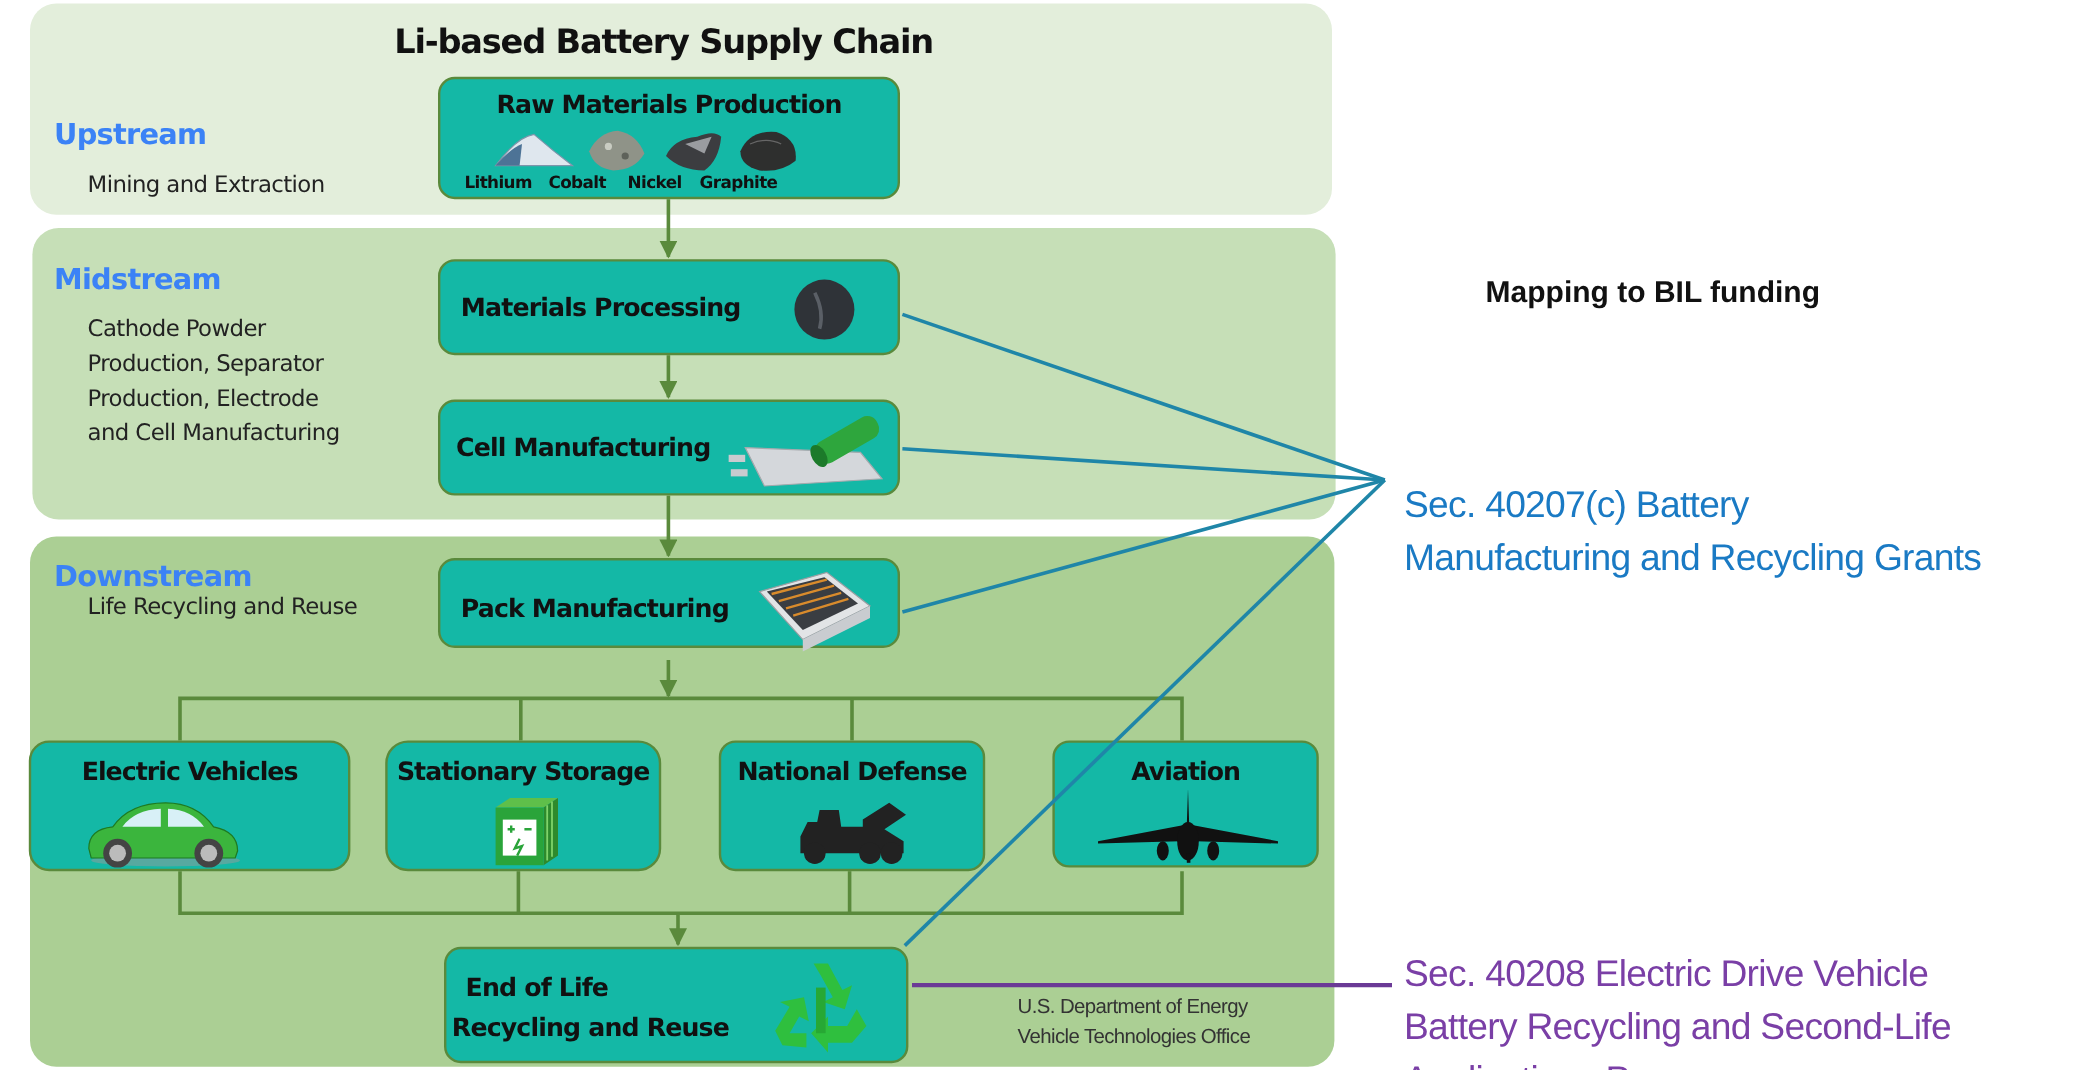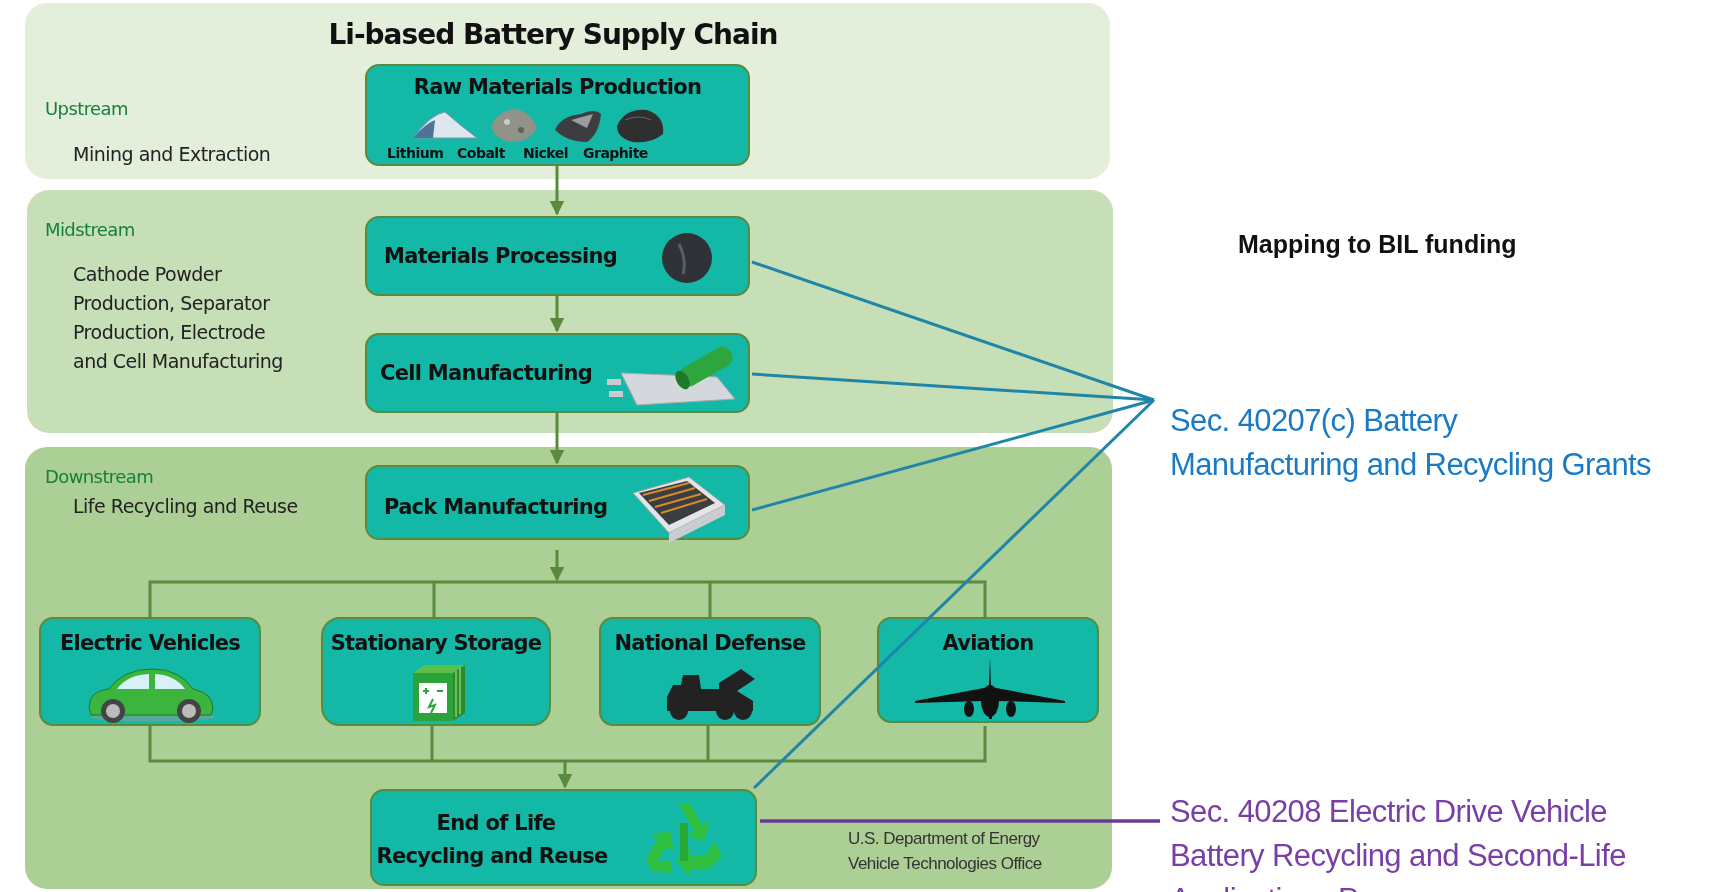--- a/index.html
+++ b/index.html
@@ -1,21 +1,21 @@
 <!DOCTYPE html>
 <html><head>
 <meta charset="utf-8">
 <style>
   html, body { margin:0; padding:0; background:#ffffff; }
   body { width:1734px; height:892px; position:relative; overflow:hidden; font-family:"Liberation Sans", sans-serif; }
   .panel { position:absolute; border-radius:22px; }
   .p-up { left:25px; top:3px; width:1085px; height:176px; background:#e3eedb; }
   .p-mid { left:27px; top:190px; width:1086px; height:243px; background:#c6dfb7; }
   .p-down { left:25px; top:447px; width:1087px; height:442px; background:#abcf94; }
-  .stage-title { position:absolute; font-weight:normal; font-size:18px; color:#15803d; font-family:"DejaVu Sans", sans-serif; letter-spacing:-0.6px; }
+  .stage-title { position:absolute; font-weight:bold; font-size:24px; color:#3b82f6; font-family:"DejaVu Sans", sans-serif; letter-spacing:-0.6px; }
   .stage-desc { position:absolute; font-size:19px; color:#222; line-height:29px; font-family:"DejaVu Sans", sans-serif; letter-spacing:-0.5px; }
   .main-title { position:absolute; left:300px; top:18px; width:506px; text-align:center; font-weight:bold; font-size:28px; color:#111; font-family:"DejaVu Sans", sans-serif; letter-spacing:-1px; }
   .box { position:absolute; background:#14b8a6; border:2.5px solid #5a8a3c; border-radius:14px; box-sizing:border-box; }
   .box-label { position:absolute; font-weight:bold; font-size:21px; color:#111; font-family:"DejaVu Sans", sans-serif; letter-spacing:-0.7px; white-space:nowrap; }
   .mineral-label { position:absolute; font-weight:bold; font-size:14px; color:#111; font-family:"DejaVu Sans", sans-serif; letter-spacing:-0.5px; }
   .app-label { position:absolute; left:0; right:0; top:12px; text-align:center; font-weight:bold; font-size:21px; color:#111; font-family:"DejaVu Sans", sans-serif; letter-spacing:-0.8px; white-space:nowrap; }
   .icon { position:absolute; }
   .credit { position:absolute; left:848px; top:826px; font-size:17px; line-height:25px; color:#333; letter-spacing:-0.5px; }
   .mapping-title { position:absolute; left:1238px; top:230px; font-weight:bold; font-size:25px; color:#111; }
   .fund { position:absolute; font-size:31px; line-height:44px; letter-spacing:-0.6px;margin-top:41px; }
@@ -122,21 +122,21 @@
 <div class="box" style="left:365px;top:465px;width:385px;height:75px;">
   <div class="box-label" style="left:17px;top:28px;">Pack Manufacturing</div>
   <svg class="icon" style="left:262px;top:8px;" width="100" height="70">
     <polygon points="4,18 60,2 96,30 40,58" fill="#e2e4e6" stroke="#9a9ea2"></polygon>
     <polygon points="10,18 58,6 86,28 40,50" fill="#3a3d42"></polygon>
     <path d="M14,20 L60,8 M20,26 L66,13 M26,32 L72,19 M32,38 L78,24" stroke="#d98b2c" stroke-width="2"></path>
     <polygon points="40,58 96,30 96,40 40,68" fill="#c9ccd0"></polygon>
   </svg>
 </div>
 
-<div class="box" style="left:39px;top:617px;width:222px;height:109px;">
+<div class="box" style="left:24px;top:617px;width:268px;height:109px;border-radius:17px;">
   <div class="app-label">Electric Vehicles</div>
   <svg class="icon" style="left:42px;top:46px;" width="140" height="60">
     <ellipse cx="70" cy="52" rx="62" ry="5" fill="#999" opacity="0.5"></ellipse>
     <path d="M6,42 Q6,26 26,24 Q40,4 70,4 Q96,4 110,24 Q130,28 130,44 L128,50 L8,50 Z" fill="#3bb53d" stroke="#1d7a22"></path>
     <path d="M34,24 Q44,10 66,9 L66,24 Z" fill="#d8f0f7"></path>
     <path d="M72,9 Q92,10 102,24 L72,24 Z" fill="#d8f0f7"></path>
     <circle cx="30" cy="46" r="12" fill="#444"></circle>
       <circle cx="30" cy="46" r="7" fill="#bbb"></circle>
     <circle cx="106" cy="46" r="12" fill="#444"></circle>
       <circle cx="106" cy="46" r="7" fill="#bbb"></circle>
@@ -167,21 +167,21 @@
   <svg class="icon" style="left:26px;top:38px;" width="170" height="64">
     <path d="M85,0 L86,30 L160,44 L160,46 L92,44 L90,50 L80,50 L78,44 L10,46 L10,44 L84,30 Z" fill="#111"></path>
     <ellipse cx="85" cy="44" rx="9" ry="16" fill="#111"></ellipse>
     <ellipse cx="64" cy="52" rx="5" ry="8" fill="#111"></ellipse>
       <ellipse cx="106" cy="52" rx="5" ry="8" fill="#111"></ellipse>
     <rect x="84" y="54" width="3" height="8" fill="#111"></rect>
   </svg>
 </div>
 
 <div class="box" style="left:370px;top:789px;width:387px;height:97px;">
-  <div class="box-label" style="left:4px;width:240px;top:20px;text-align:center;">End of Life</div>
+  <div class="box-label" style="left:16px;width:240px;top:20px;text-align:left;">End of Life</div>
   <div class="box-label" style="left:0;width:240px;top:53px;text-align:center;">Recycling and Reuse</div>
   <svg class="icon" style="left:272px;top:10px;" width="80" height="78">
     <g fill="#2fbf3e">
       <path d="M34,2 L46,2 L58,24 L66,20 L60,40 L42,34 L50,30 L40,12 Z"></path>
       <path d="M70,46 L78,60 L66,74 L46,74 L46,82 L32,66 L46,52 L46,60 L62,60 Z" transform="translate(0,-6)"></path>
       <path d="M8,70 L2,58 L14,38 L6,34 L26,30 L30,50 L22,46 L14,60 L28,60 L28,72 Z"></path>
       <rect x="36" y="22" width="8" height="38" fill="#27a834"></rect>
     </g>
   </svg>
 </div>

